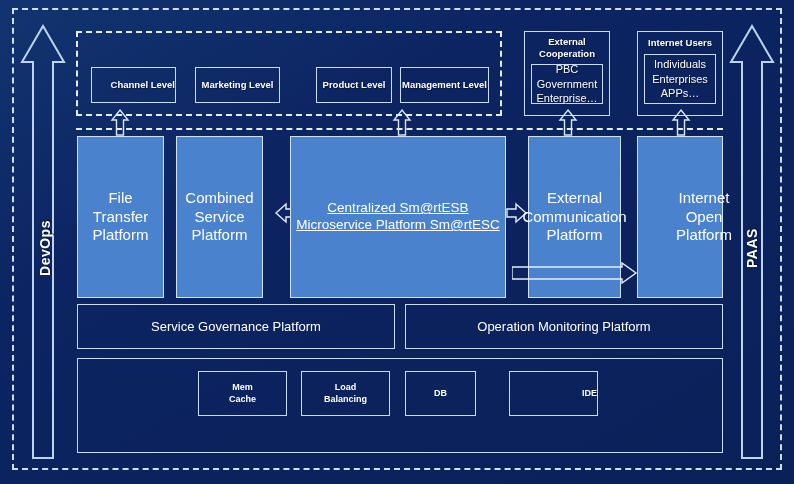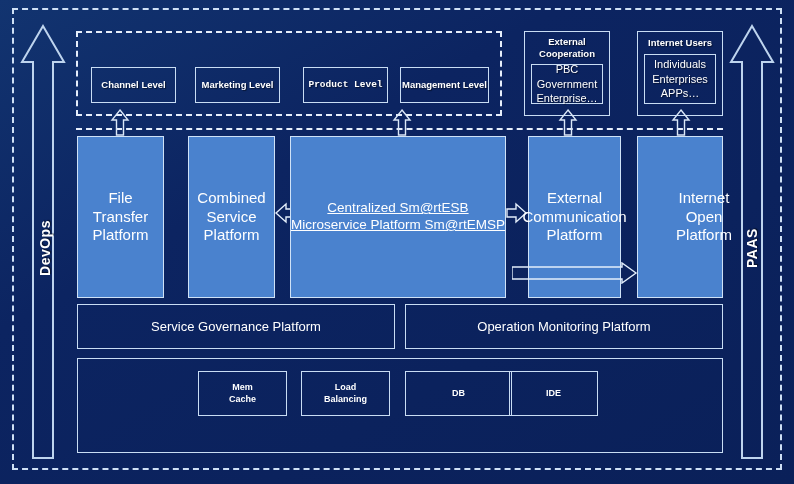--- a/index.html
+++ b/index.html
@@ -105,27 +105,27 @@
 
   <div class="abs side-arrow" style="left:729px; top:22px; width:46px; height:438px;">
     <svg viewBox="0 0 46 438" preserveAspectRatio="none">
       <polygon points="23,4 44,40 33,40 33,436 13,436 13,40 2,40" fill="none" stroke="#bed4ee" stroke-width="2"></polygon>
     </svg>
   </div>
   <div class="abs side-label" style="left:702px; top:240px; width:100px; text-align:center; transform: rotate(-90deg);">PAAS</div>
 
   <div class="abs level-dash" style="left:76px; top:31px; width:426px; height:85px;"></div>
 
-  <div class="abs box box-outline" style="left:91px; top:67px; width:85px; height:36px;">
+  <div class="abs box box-outline" style="left:91px; top:67px; width:85px; height:36px;justify-content:flex-end;">
     <span class="lvl-label">Channel Level</span>
   </div>
   <div class="abs box box-outline" style="left:195px; top:67px; width:85px; height:36px;">
     <span class="lvl-label">Marketing Level</span>
   </div>
-  <div class="abs box box-outline" style="left:303px; top:67px; width:85px; height:36px;font-family:Liberation Mono, monospace;">
+  <div class="abs box box-outline" style="left:316px; top:67px; width:76px; height:36px;">
     <span class="lvl-label">Product Level</span>
   </div>
   <div class="abs box box-outline" style="left:400px; top:67px; width:89px; height:36px;justify-content:center;">
     <span class="lvl-label">Management Level</span>
   </div>
 
   <div class="abs box-outline" style="left:524px; top:31px; width:86px; height:85px;">
     <div class="grp-title" style="margin-top:4px;">
       <div>External</div>
       <div>Cooperation</div>
@@ -173,38 +173,38 @@
   </div>
 
   <div class="abs box box-solid" style="left:77px; top:136px; width:87px; height:162px;">
     <div class="plat-text">
       <div>File</div>
       <div>Transfer</div>
       <div>Platform</div>
     </div>
   </div>
 
-  <div class="abs box box-solid" style="left:188px; top:136px; width:87px; height:162px;">
+  <div class="abs box box-solid" style="left:176px; top:136px; width:87px; height:162px;">
     <div class="plat-text">
       <div>Combined</div>
       <div>Service</div>
       <div>Platform</div>
     </div>
   </div>
 
   <div class="abs arrow-side" style="left:274px; top:200px; width:22px; height:26px;">
     <svg viewBox="0 0 22 26" width="22" height="26">
       <polygon points="2,13 12,4 12,9 21,9 21,17 12,17 12,22" fill="none" stroke="#e3eefb" stroke-width="1.4"></polygon>
     </svg>
   </div>
 
   <div class="abs box box-solid" style="left:290px; top:136px; width:216px; height:162px;">
     <div class="plat-text plat-text-lg">
       <div>Centralized Sm@rtESB</div>
-      <div>Microservice Platform Sm@rtEMSP</div>
+      <div>Microservice Platform Sm@rtESC</div>
     </div>
   </div>
 
   <div class="abs arrow-side" style="left:506px; top:200px; width:22px; height:26px;">
     <svg viewBox="0 0 22 26" width="22" height="26">
       <polygon points="20,13 10,4 10,9 1,9 1,17 10,17 10,22" fill="none" stroke="#e3eefb" stroke-width="1.4"></polygon>
     </svg>
   </div>
 
   <div class="abs box box-solid" style="left:528px; top:136px; width:93px; height:162px;">
@@ -243,25 +243,25 @@
       <div>Mem</div>
       <div>Cache</div>
     </div>
   </div>
   <div class="abs box box-outline" style="left:301px; top:371px; width:89px; height:45px;">
     <div class="tech-chip">
       <div>Load</div>
       <div>Balancing</div>
     </div>
   </div>
-  <div class="abs box box-outline" style="left:405px; top:371px; width:107px; height:45px;">
+  <div class="abs box box-outline" style="left:405px; top:371px; width:71px; height:45px;">
     <div class="tech-chip">
       <div>DB</div>
     </div>
   </div>
-  <div class="abs box box-outline" style="left:509px; top:371px; width:89px; height:45px;">
+  <div class="abs box box-outline" style="left:509px; top:371px; width:89px; height:45px;justify-content:flex-end;">
     <div class="tech-chip">
       <div>IDE</div>
     </div>
   </div>
 
 
 </div>
 
 </body></html>

